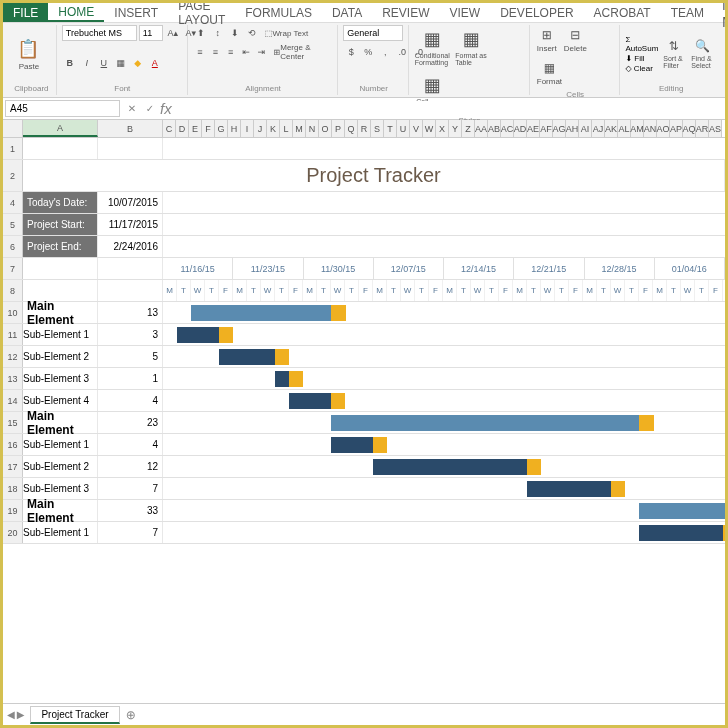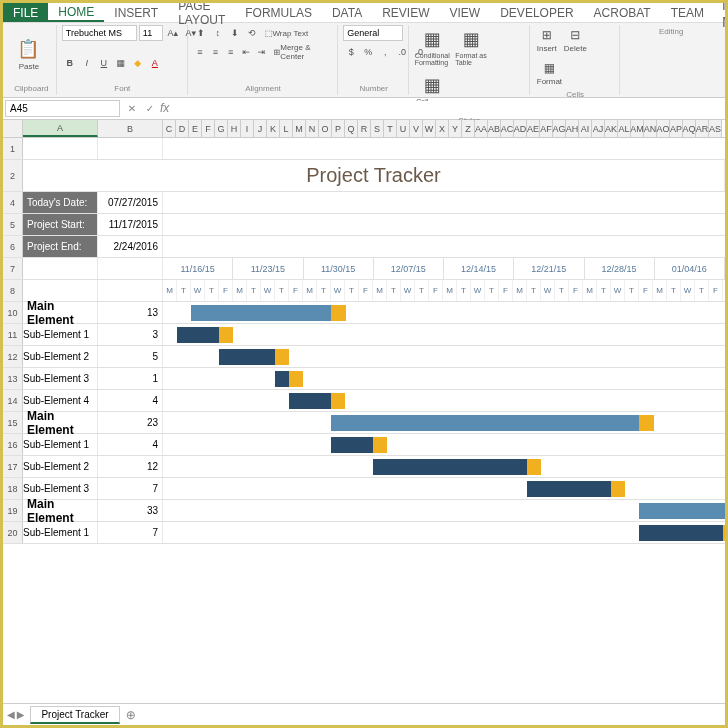--- a/index.html
+++ b/index.html
@@ -20,21 +20,21 @@
 .ricon{width:16px;height:16px;display:flex;align-items:center;justify-content:center;font-size:12px}
 .ricon-lg{width:24px;height:24px;font-size:18px}
 .font-box{display:flex;gap:2px}
 .font-sel{border:1px solid #ccc;background:#fff;padding:1px 3px;font-size:9px;height:16px;display:flex;align-items:center}
 .btnrow{display:flex;gap:1px}
 .minibtn{width:16px;height:16px;border:1px solid transparent;display:flex;align-items:center;justify-content:center;font-size:9px;cursor:pointer;color:#555}
 .namebox{height:22px;border-bottom:1px solid #ccc;display:flex;align-items:center;padding:0 2px;gap:4px}
 .cellref{width:115px;border:1px solid #ccc;padding:2px 4px;font-size:10px;background:#fff}
 .fx-btns{display:flex;gap:2px;color:#888}
 .fx-btn{width:16px;height:16px;display:flex;align-items:center;justify-content:center;cursor:pointer}
-.fx{font-style:italic;color:#888;font-size:12px}
+.fx{font-style:italic;color:#888;font-size:15px}
 .formula-input{flex:1;border:none;padding:2px;font-size:10px}
 .sheet{position:relative}
 .colhdr{display:flex;height:18px;border-bottom:1px solid #ccc}
 .rowcorner{width:20px;background:#f0f0f0;border-right:1px solid #ccc}
 .colh{background:#f0f0f0;border-right:1px solid #ccc;text-align:center;font-size:9px;color:#555;display:flex;align-items:center;justify-content:center}
 .colh.sel{background:#d4e8d4;border-bottom:2px solid #217346}
 .colA{width:75px}.colB{width:65px}
 .rows{}
 .row{display:flex;height:22px;border-bottom:1px solid #e0e0e0}
 .row.tall{height:32px}
@@ -179,20 +179,35 @@
         <span>Delete</span>
       </div>
       <div class="rbtn">
         <div class="ricon">▦</div>
         <span>Format</span>
       </div>
     </div>
     <div class="rgroup-label">Cells</div>
   </div>
   <div class="rgroup" style="width:100px;border-right:none">
+    <div class="rgroup-main" style="flex-wrap:nowrap">
+      <div style="display:flex;flex-direction:column;gap:1px;font-size:8px">
+        <div style="cursor:pointer">Σ <span>AutoSum</span></div>
+        <div style="cursor:pointer">⬇ <span>Fill</span></div>
+        <div style="cursor:pointer">◇ <span>Clear</span></div>
+      </div>
+      <div class="rbtn">
+        <div class="ricon">⇅</div>
+        <span style="font-size:7px;line-height:1">Sort &amp; Filter</span>
+      </div>
+      <div class="rbtn">
+        <div class="ricon">🔍</div>
+        <span style="font-size:7px;line-height:1">Find &amp; Select</span>
+      </div>
+    </div>
     <div class="rgroup-label">Editing</div>
   </div>
 </div>
 
 <div class="namebox">
   <input class="cellref" value="A45" style="">
   <div class="fx-btns">
     <div class="fx-btn">✕</div>
     <div class="fx-btn">✓</div>
     <div class="fx">fx</div>
@@ -258,21 +273,21 @@
         <div class="cell cellB"></div>
         <div class="gantt-row"></div>
       </div>
     <div class="row tall">
         <div class="rowh">2</div>
         <div class="cell title-cell">Project Tracker</div>
       </div>
     <div class="row">
         <div class="rowh">4</div>
         <div class="cell cellA label-cell">Today's Date:</div>
-        <div class="cell cellB">07/27/2015</div>
+        <div class="cell cellB">10/07/2015</div>
         <div class="gantt-row"></div>
       </div>
     <div class="row">
         <div class="rowh">5</div>
         <div class="cell cellA label-cell">Project Start:</div>
         <div class="cell cellB">11/17/2015</div>
         <div class="gantt-row"></div>
       </div>
     <div class="row">
         <div class="rowh">6</div>

